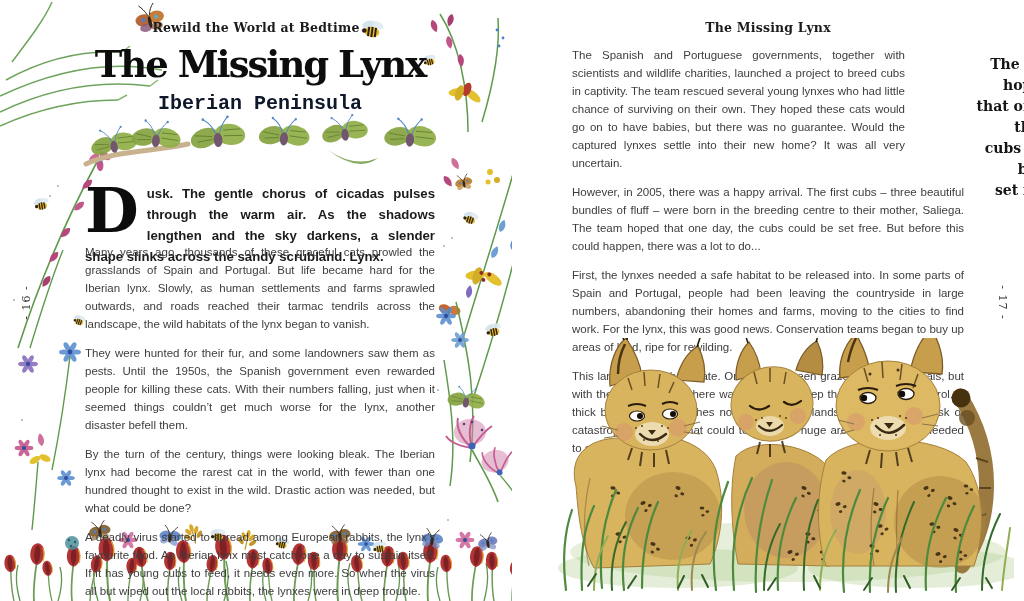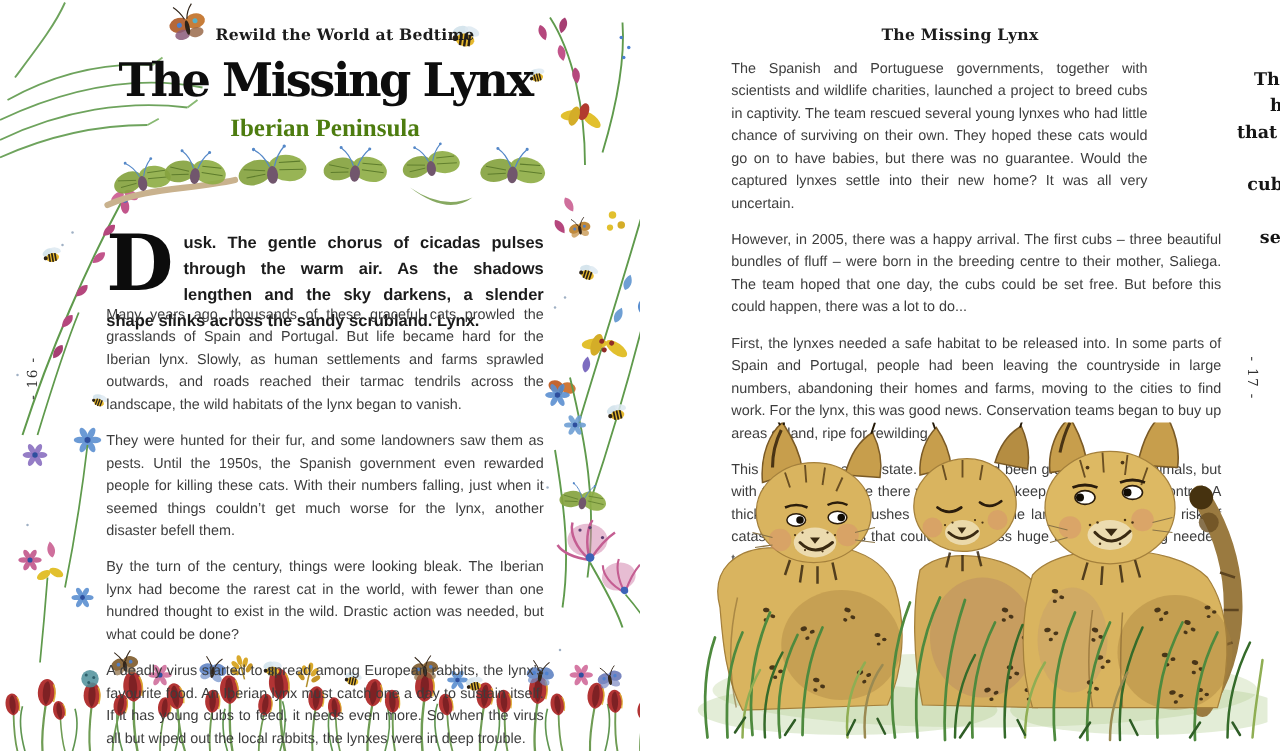--- a/index.html
+++ b/index.html
@@ -6,38 +6,38 @@
   html,body { width:1024px; height:601px; background:#ffffff; overflow:hidden; }
   body { font-family:"Liberation Sans", sans-serif; }
   .spread { position:relative; width:1024px; height:601px; background:#fff; }
   .page { position:absolute; top:0; height:601px; width:512px; }
   .page-left { left:0; }
   .page-right { left:512px; }
   svg.deco { position:absolute; left:0; top:0; pointer-events:none; }
 
   .running-header { position:absolute; font-family:"DejaVu Serif", serif; font-weight:700;
     font-size:12.5px; color:#1c1c1c; text-align:center; letter-spacing:.2px; }
-  .lp-header { left:76px; top:20px; width:400px;text-align:center; }
+  .lp-header { left:56px; top:20px; width:400px;text-align:center; }
   .rp-header { left:60px; top:20px; width:392px; }
 
   .lp-title { position:absolute; left:30px; top:44px; width:460px; text-align:center;
     font-family:"DejaVu Serif", serif; font-weight:700; font-size:37px; letter-spacing:-2px;
     color:#0d0d0d; line-height:1.1; }
   .lp-subtitle { position:absolute; left:60px; top:92px; width:400px; text-align:center;
-    font-family:Liberation Serif, serif; font-weight:700; font-size:20px; color:#4d7c0f; }
+    font-family:Liberation Mono, monospace; font-weight:700; font-size:20px; color:#0f172a; }
 
   .intro { position:absolute; left:85px; top:183px; width:350px; font-weight:700;
     font-size:13.2px; line-height:21px; color:#1b1b1b; text-align:justify; }
   .dropcap { float:left; font-family:"DejaVu Serif", serif; font-weight:700;
     font-size:62px; line-height:50px; margin:3px 8px 0 0; color:#0c0c0c; }
 
   .lp-body { position:absolute; left:85px; top:243px; width:350px; }
   .body-par { font-size:11.5px; line-height:18px; color:#3d3d3d; text-align:justify; margin:0 0 11px; }
 
-  .rp-body { position:absolute; left:73px; top:46px; width:392px; }
+  .rp-body { position:absolute; left:60px; top:46px; width:392px; }
   .rp-row1 { position:relative; width:392px; }
   .rp-first { width:333px; }
   .pull-quote { position:absolute; left:402px; top:8px; width:106px; text-align:center;
     font-family:"DejaVu Serif", serif; font-weight:700; font-size:14px; line-height:21px; color:#151515; }
 
   .pagenum { position:absolute; font-family:"DejaVu Serif", serif; font-size:11px;
     color:#2f2f2f; letter-spacing:1px; white-space:nowrap; }
   .pagenum-left { left:6px; top:296px; transform:rotate(-90deg); transform-origin:center; width:40px; text-align:center; }
   .pagenum-right { left:470px; top:296px; transform:rotate(90deg); transform-origin:center; width:40px; text-align:center; }
 

